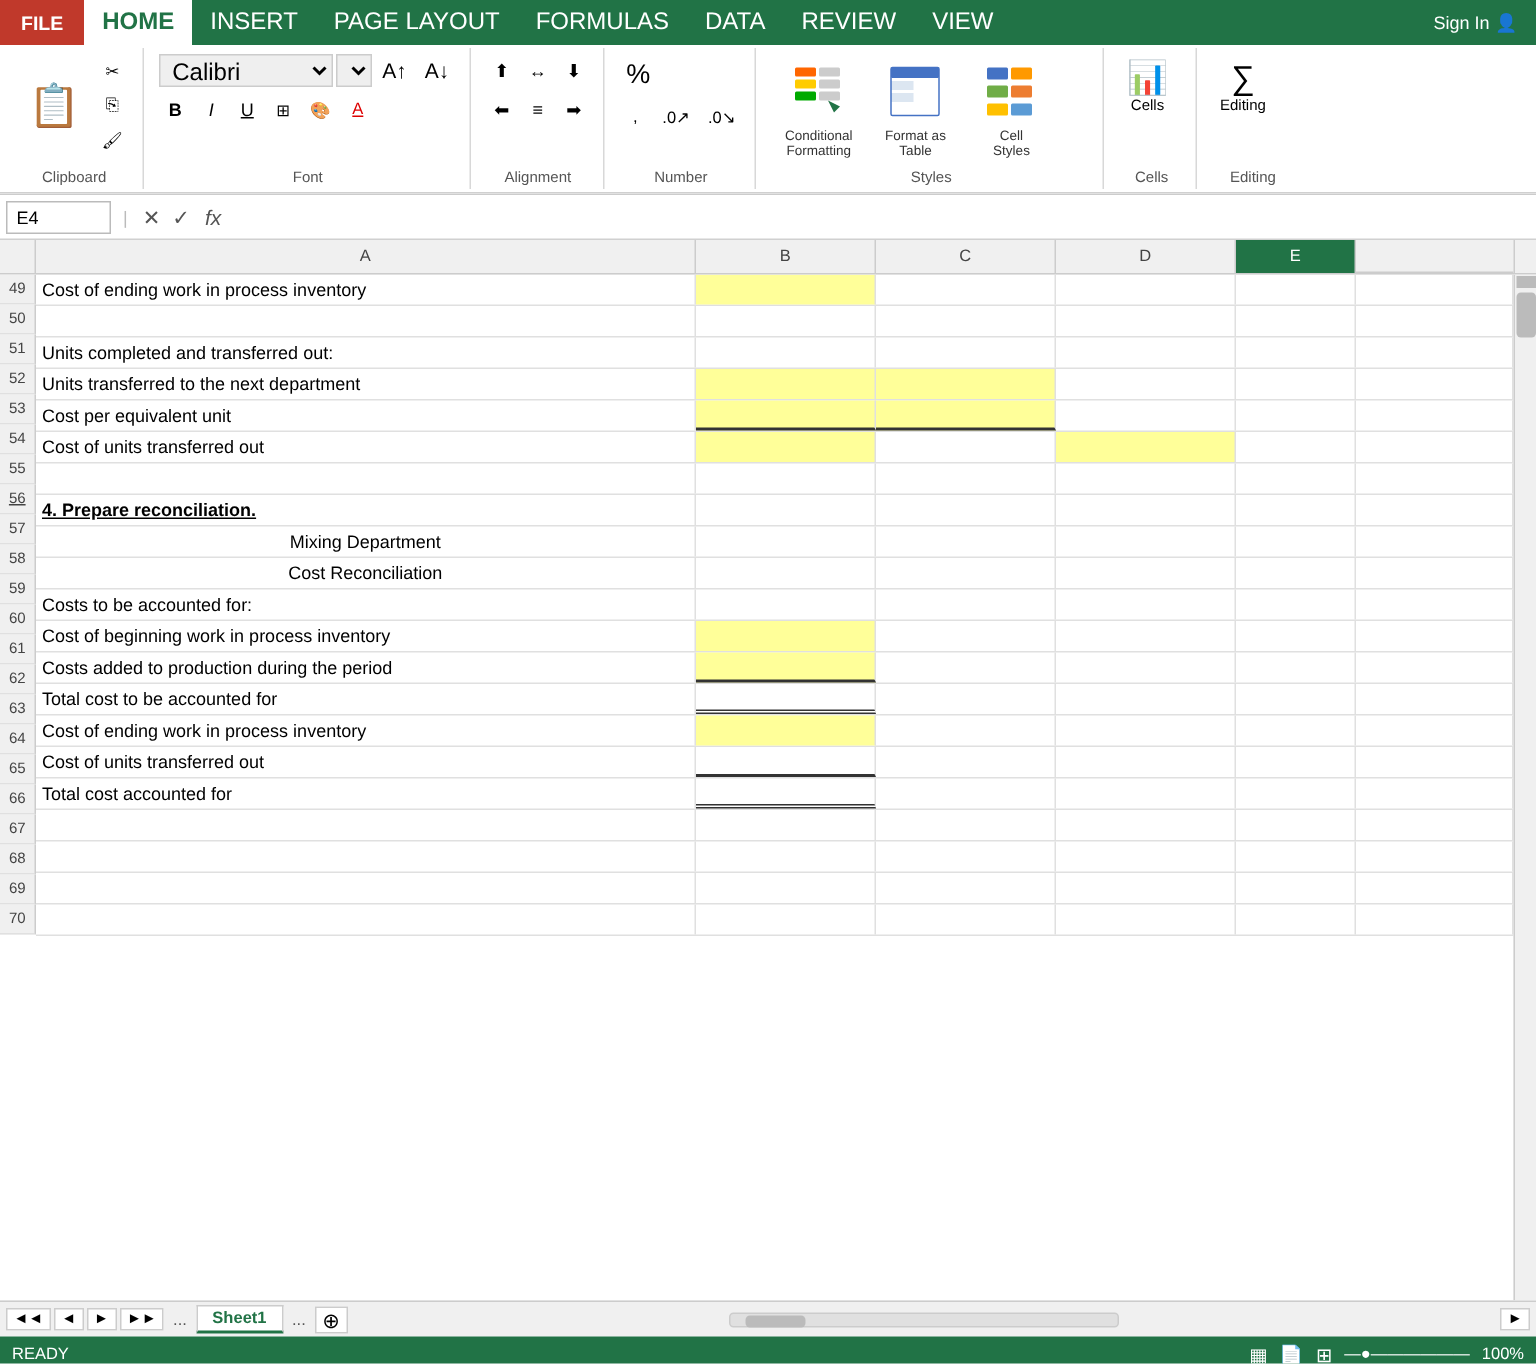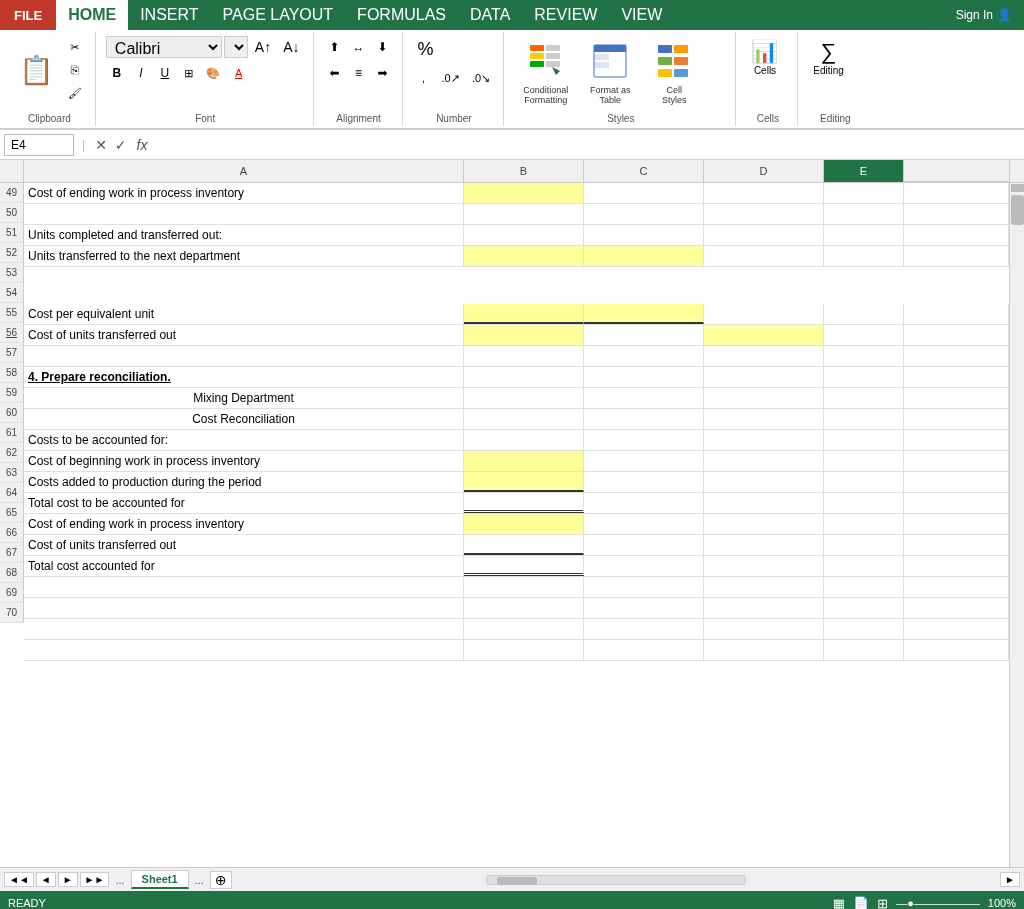--- a/index.html
+++ b/index.html
@@ -317,21 +317,21 @@
           <div class="grid-cell" style="flex: 1 1 0%; height: 20px; border-right: 1px solid rgb(224, 224, 224);"></div>
         </div>
         <div class="grid-row" style="min-height: 20px;">
           <div class="grid-cell" style="width: 440px; min-width: 440px; height: 20px;">  Units transferred to the next department</div>
           <div class="grid-cell yellow-bg" style="width: 120px; min-width: 120px; height: 20px;"></div>
           <div class="grid-cell yellow-bg" style="width: 120px; min-width: 120px; height: 20px;"></div>
           <div class="grid-cell" style="width: 120px; min-width: 120px; height: 20px;"></div>
           <div class="grid-cell" style="width: 80px; min-width: 80px; height: 20px;"></div>
           <div class="grid-cell" style="flex: 1 1 0%; height: 20px; border-right: 1px solid rgb(224, 224, 224);"></div>
         </div>
-        <div class="grid-row" style="min-height: 20px; margin-top: 37px;">
+        <div class="grid-row" style="min-height: 20px;">
           <div class="grid-cell" style="width: 440px; min-width: 440px; height: 20px;">  Cost per equivalent unit</div>
           <div class="grid-cell yellow-bg-thick-bottom" style="width: 120px; min-width: 120px; height: 20px;"></div>
           <div class="grid-cell yellow-bg-thick-bottom" style="width: 120px; min-width: 120px; height: 20px;"></div>
           <div class="grid-cell" style="width: 120px; min-width: 120px; height: 20px;"></div>
           <div class="grid-cell" style="width: 80px; min-width: 80px; height: 20px;"></div>
           <div class="grid-cell" style="flex: 1 1 0%; height: 20px; border-right: 1px solid rgb(224, 224, 224);"></div>
         </div>
         <div class="grid-row" style="min-height: 20px;">
           <div class="grid-cell" style="width: 440px; min-width: 440px; height: 20px;">  Cost of units transferred out</div>
           <div class="grid-cell yellow-bg" style="width: 120px; min-width: 120px; height: 20px;"></div>

